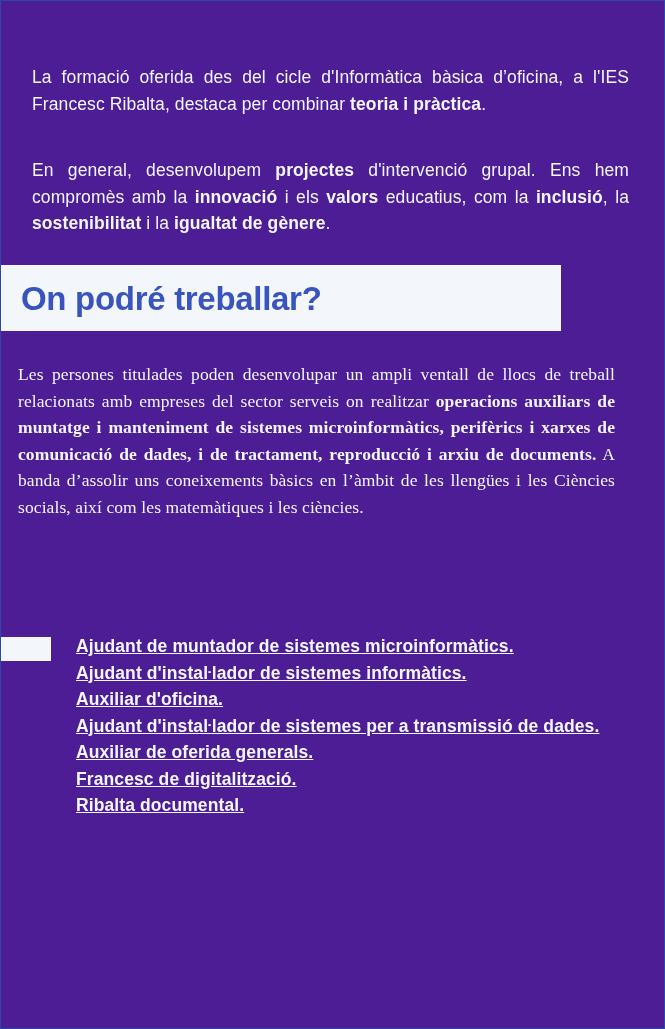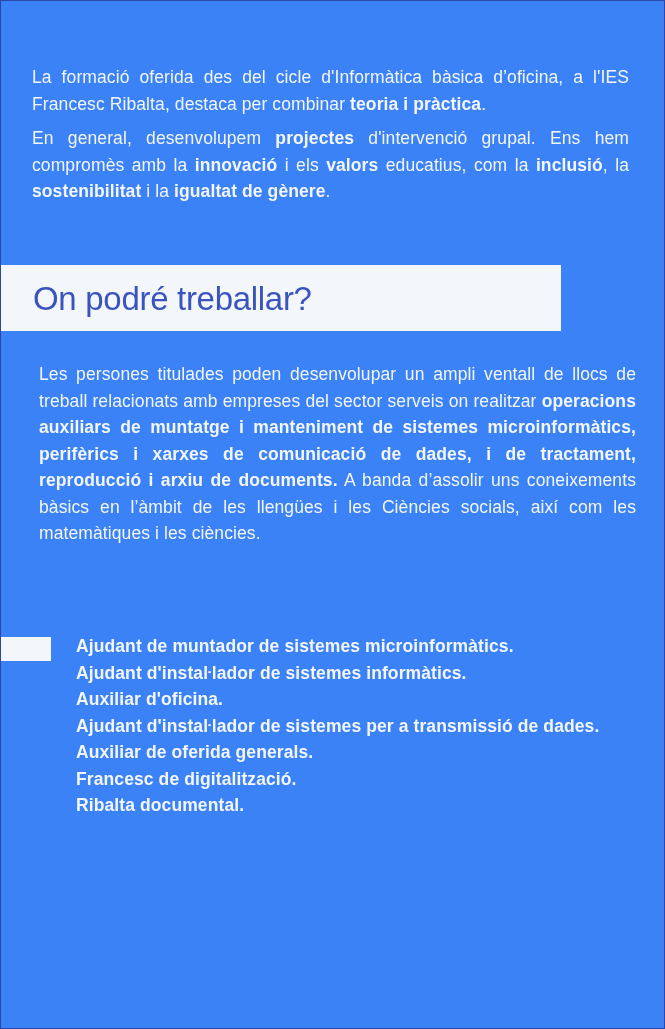--- a/index.html
+++ b/index.html
@@ -11,42 +11,42 @@
     height: 1029px;
     background: #3c56bf;
     font-family: "Liberation Sans", sans-serif;
     overflow: hidden;
   }
   .page {
     position: relative;
     width: 665px;
     height: 1029px;
     box-sizing: border-box;
-    background: #3b82f6;
+    background: #4c1d95;
     border: 1px solid #2e46a6;
     overflow: hidden;
   }
 
   
   .intro {
     position: absolute;
     left: 31px;
     top: 63px;
     width: 597px;
   }
   .para {
     color: #f3f6fb;
     font-size: 17.5px;
     line-height: 26.5px;
     text-align: justify;
     letter-spacing: 0.1px;
     margin: 0;
   }
   .para + .para {
-    margin-top: 8px;
+    margin-top: 40px;
   }
   .para b {
     font-weight: 700;
   }
 
   
   .banner {
     position: absolute;
     left: 0;
     top: 264px;
@@ -61,32 +61,33 @@
     left: 0;
     top: 326px;
     width: 558px;
     height: 4px;
     background: #eef2f9;
     opacity: 0.55;
   }
   .banner-title {
     color: #3a54be;
     font-size: 33px;
-    font-weight: 400;
+    font-weight: 700;
     letter-spacing: -0.3px;
-    padding-left: 32px;
+    padding-left: 20px;
     line-height: 1;
   }
 
   
   .body-block {
     position: absolute;
-    left: 38px;
+    left: 17px;
     top: 360px;
     width: 597px;
+    font-family: Liberation Serif, serif;
   }
 
   
   .list-accent {
     position: absolute;
     left: 0;
     top: 636px;
     width: 50px;
     height: 24px;
     background: #f3f6fb;
@@ -100,20 +101,21 @@
     padding: 0;
     list-style: none;
   }
   .job-item {
     color: #f3f6fb;
     font-size: 17.5px;
     font-weight: 700;
     line-height: 26.5px;
     text-align: justify;
     letter-spacing: 0.1px;
+    text-decoration: underline;
   }
   .job-item.wrap {
     text-align: justify;
   }
 </style>
 </head>
 <body>
 
 <div class="page">
 

